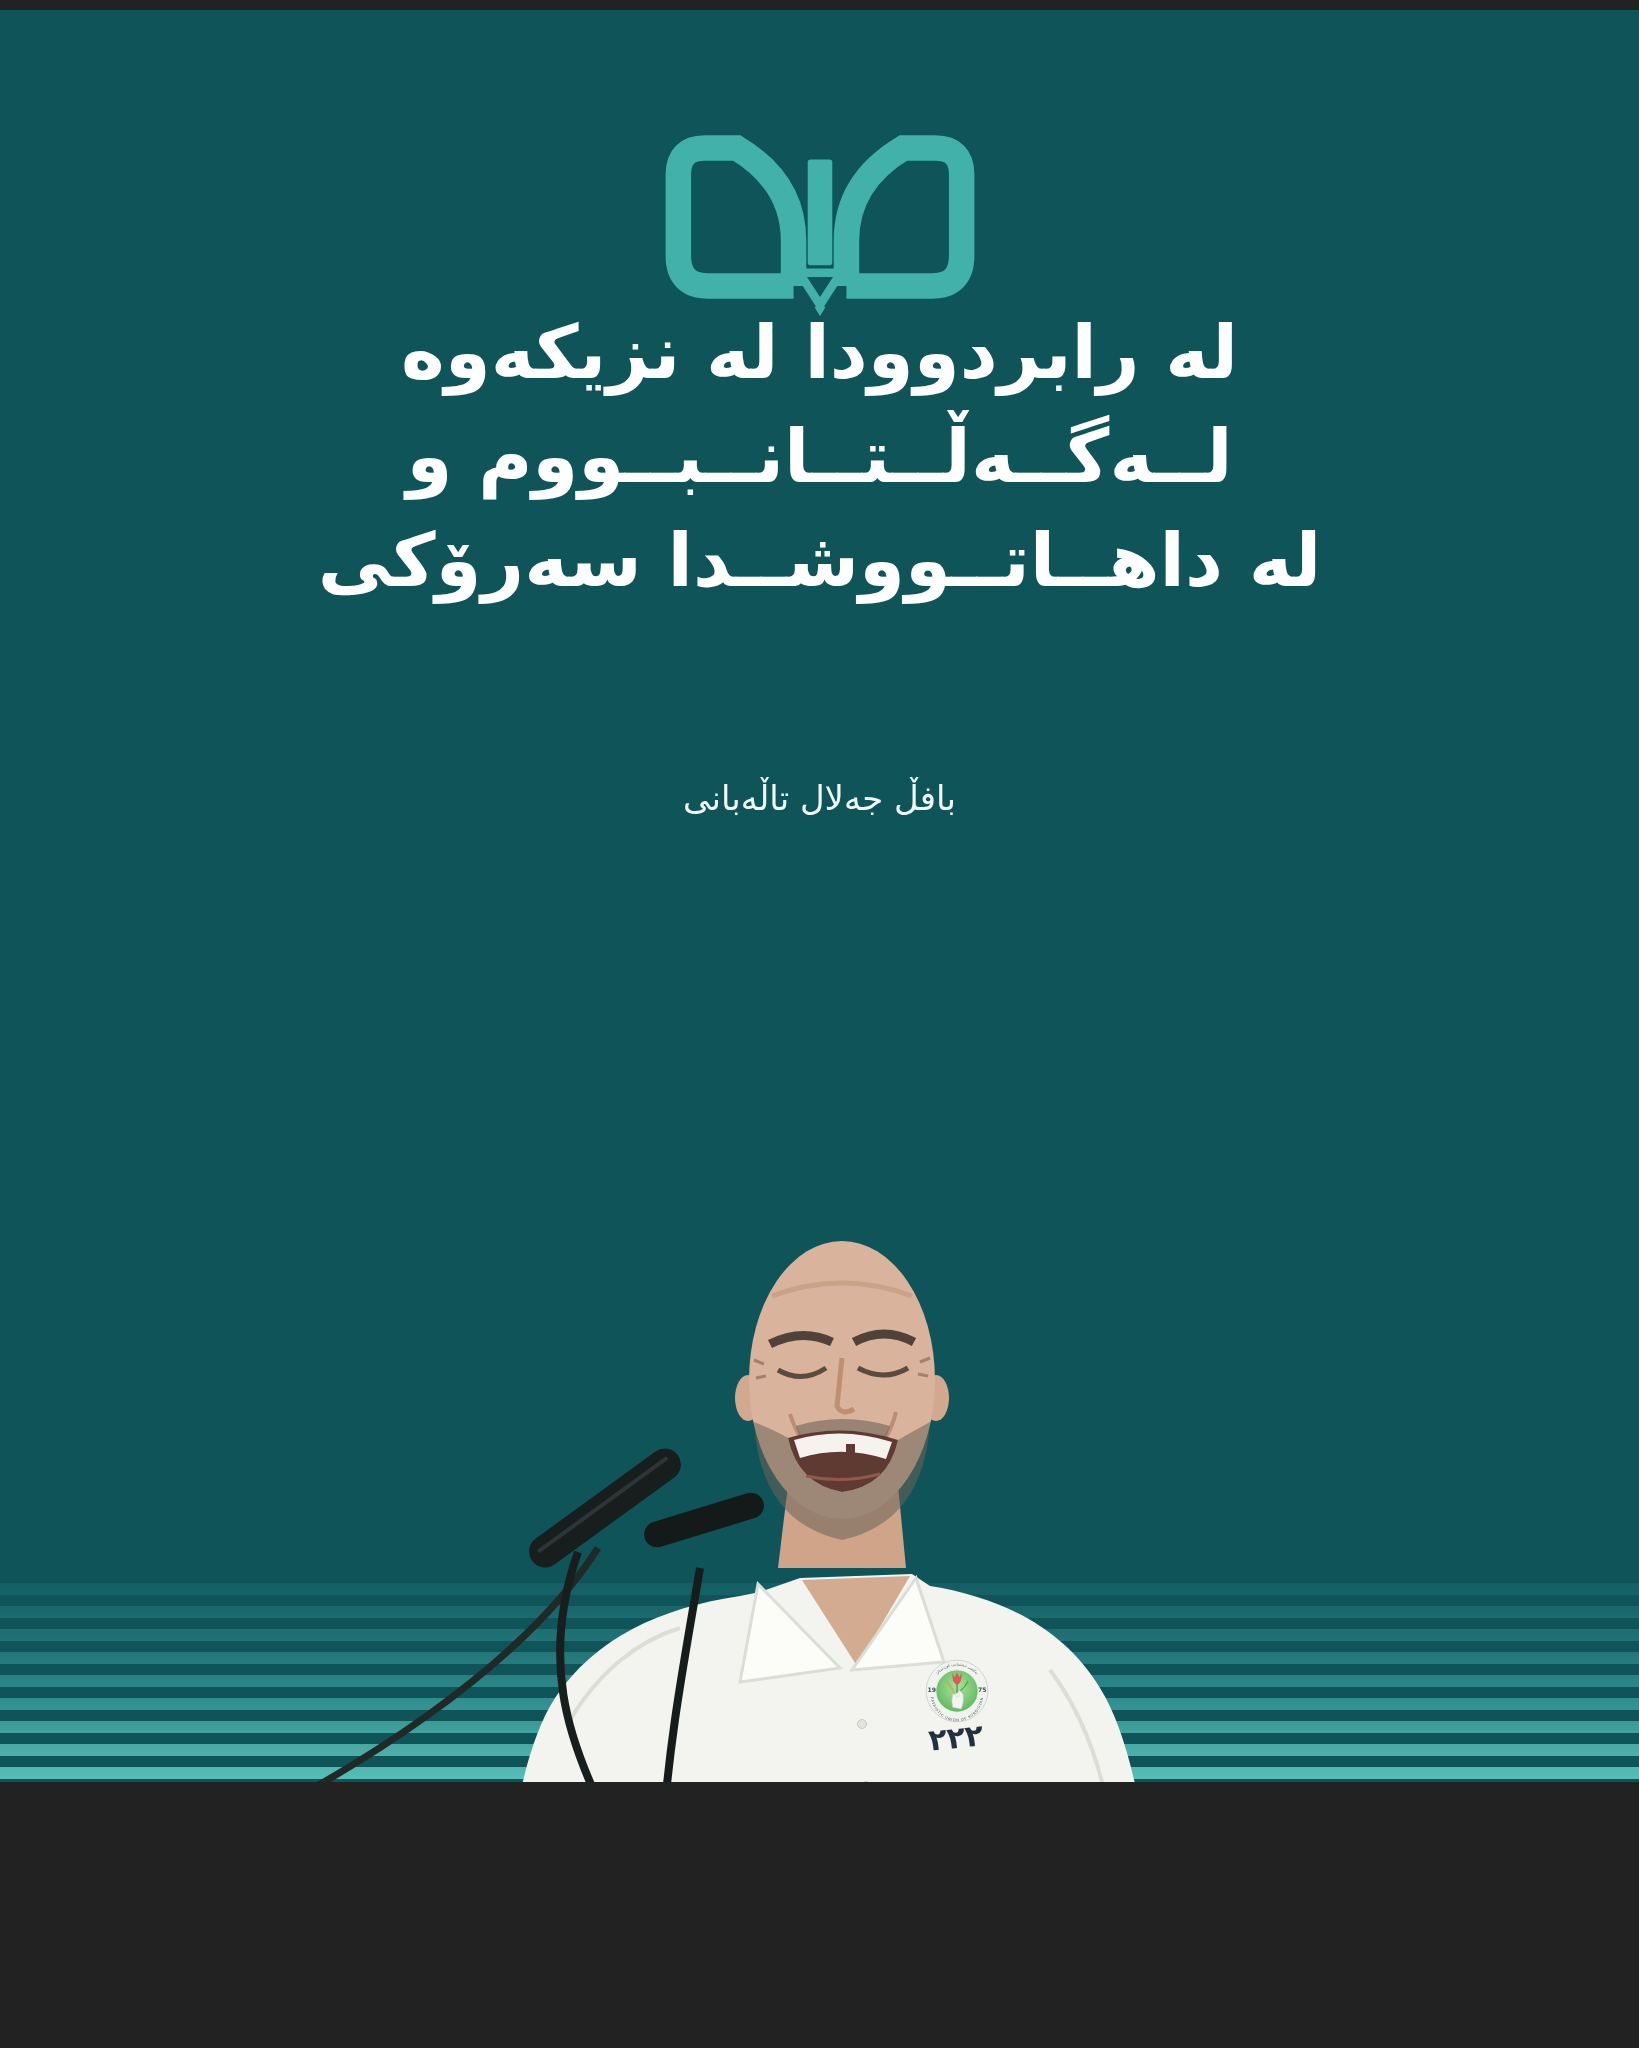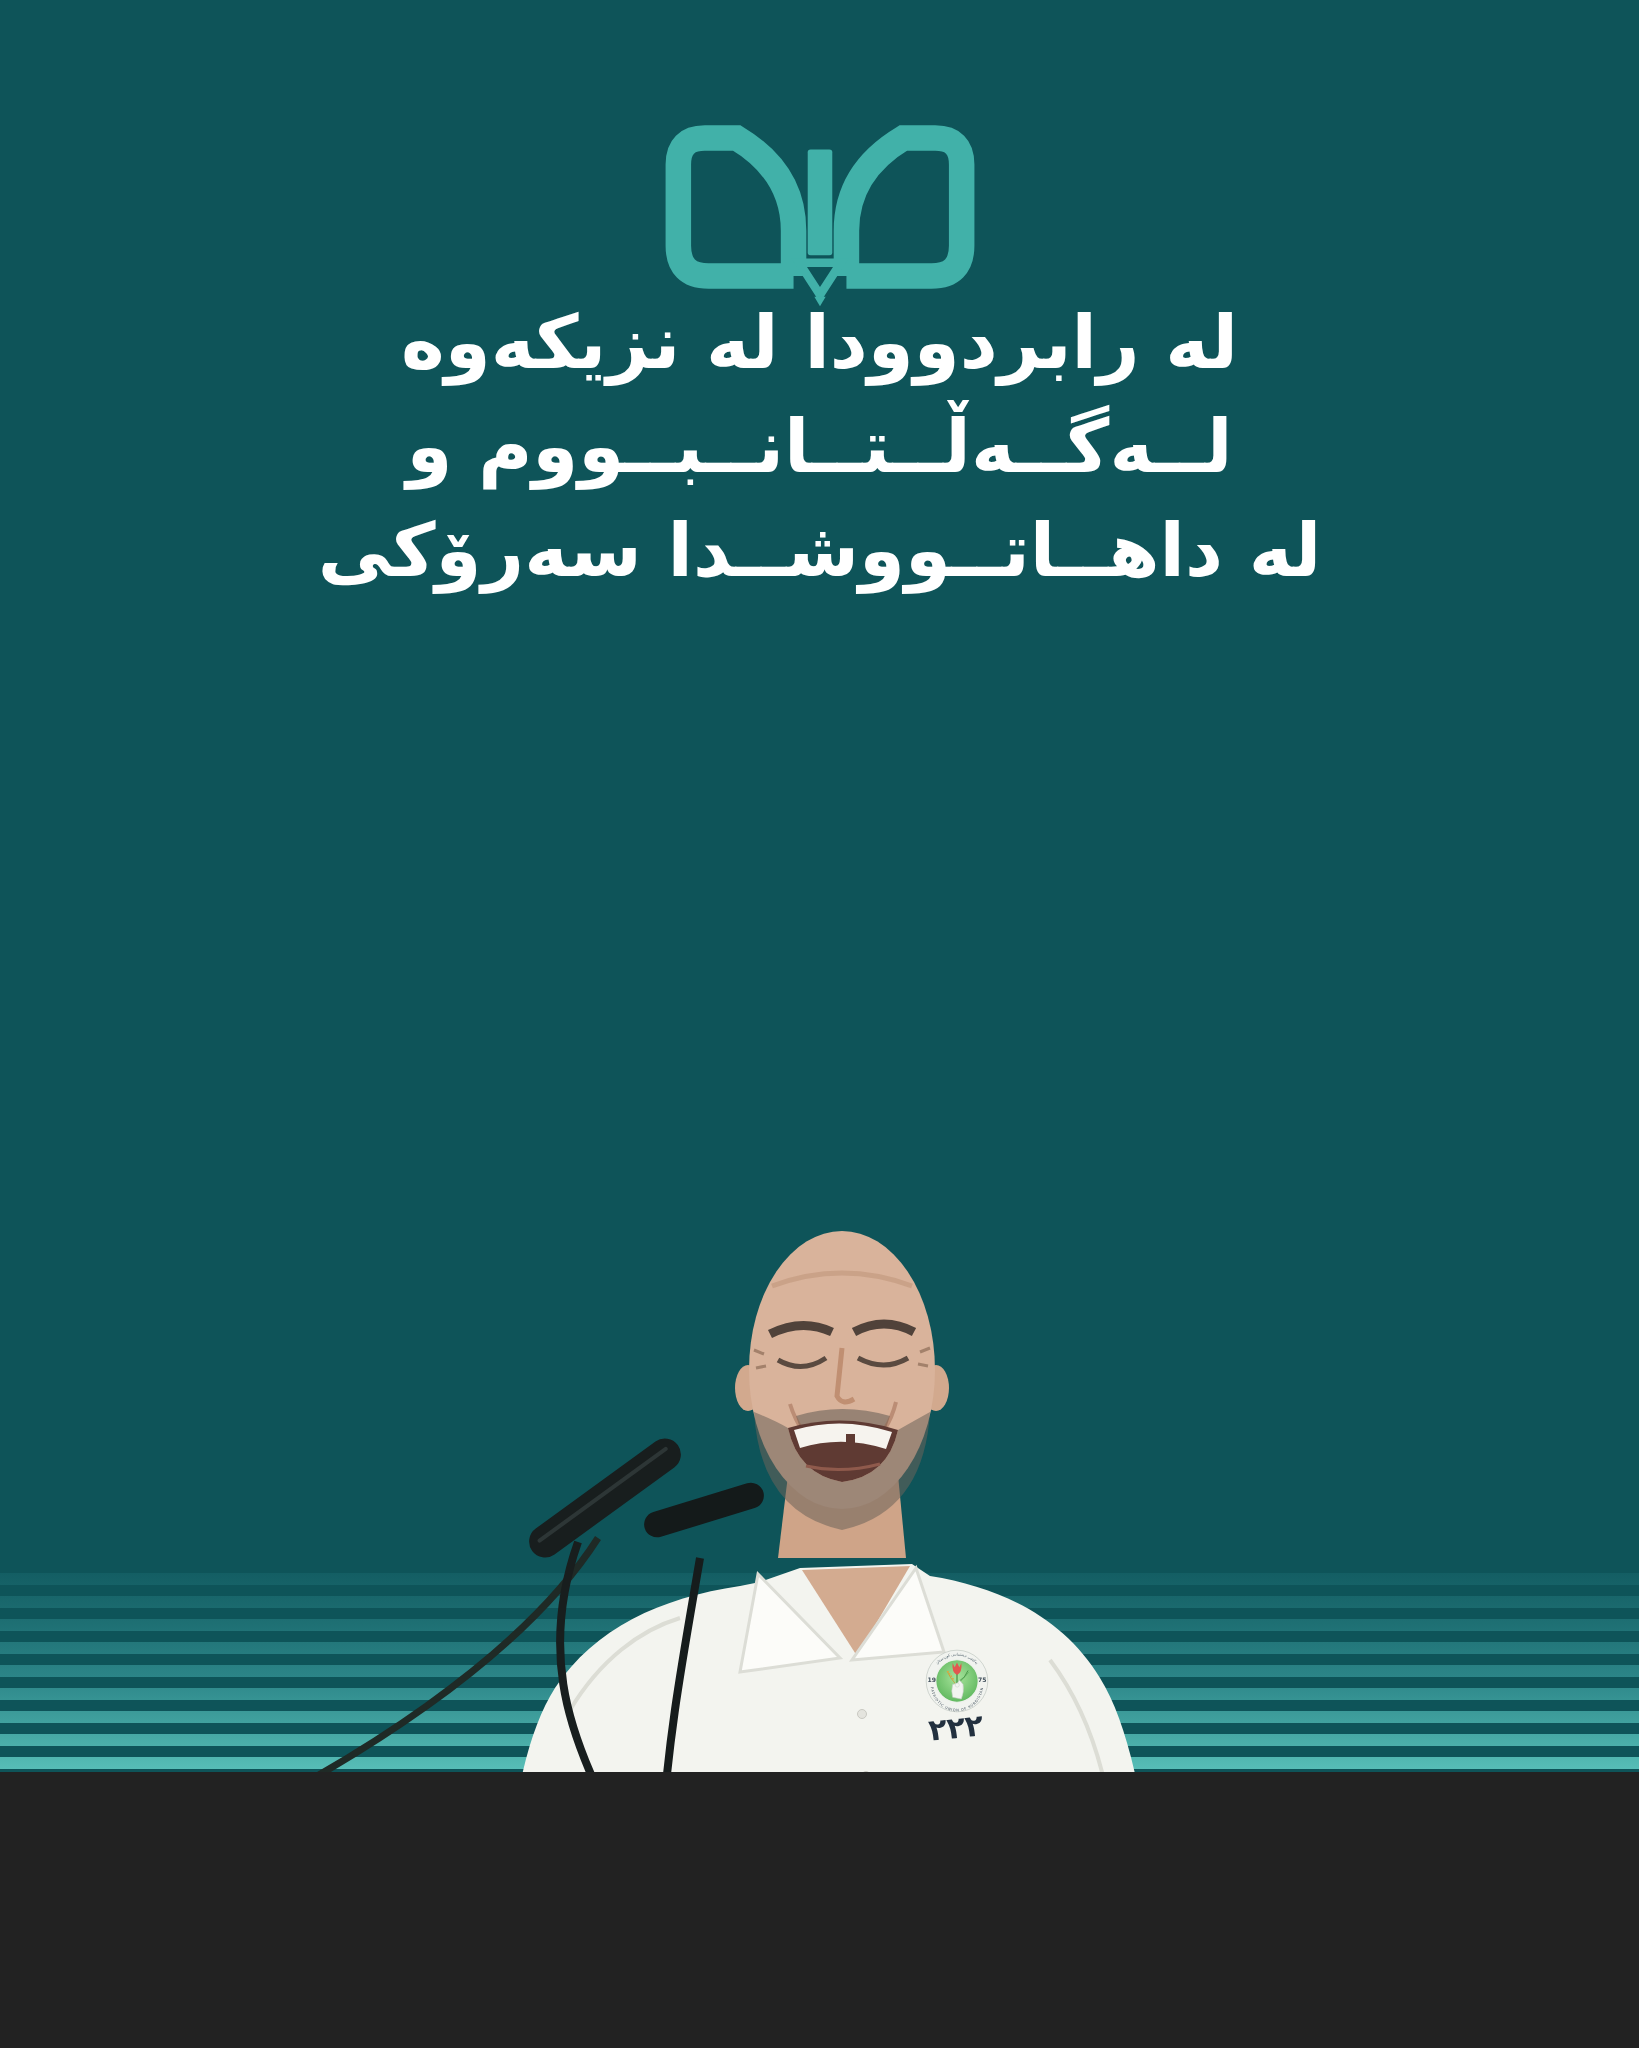--- a/index.html
+++ b/index.html
@@ -1,19 +1,19 @@
 <!DOCTYPE html>
 <html lang="ku" dir="rtl"><head>
 <meta charset="utf-8">
 <style>
   html,body{margin:0;padding:0;background:#222;}
   .poster{
     position:relative;
     width:1639px;height:1772px;
-    margin:0 auto;
+    margin:10px auto;
     overflow:hidden;
     background:#0e5459;
     font-family:"DejaVu Sans", sans-serif;
     direction:rtl;
   }
   
   .logo-wrap{
     position:absolute;top:108px;left:50%;
     transform:translateX(-50%);
     width:340px;height:200px;
@@ -125,20 +125,21 @@
     </svg>
   </div>
 
   <div class="headline">
     <div>لە رابردوودا لە نزیکەوە</div>
     <div>لــەگــەڵــتــانــبــووم و</div>
     <div>لە داهــاتــووشــدا سەرۆکی</div>
   </div>
 
   <div class="attribution">
+    <div>بافڵ جەلال تاڵەبانی</div>
   </div>
 
   <div class="stripes"></div>
 
   <svg class="photo" viewBox="0 0 1240 858">
 
     <path d="M105,645 C250,575 420,470 498,348" stroke="#1f2a26" stroke-width="7" fill="none"></path>
 
     <path d="M688,285 L798,285 L806,368 L678,368 Z" fill="#cfa488"></path>
 

